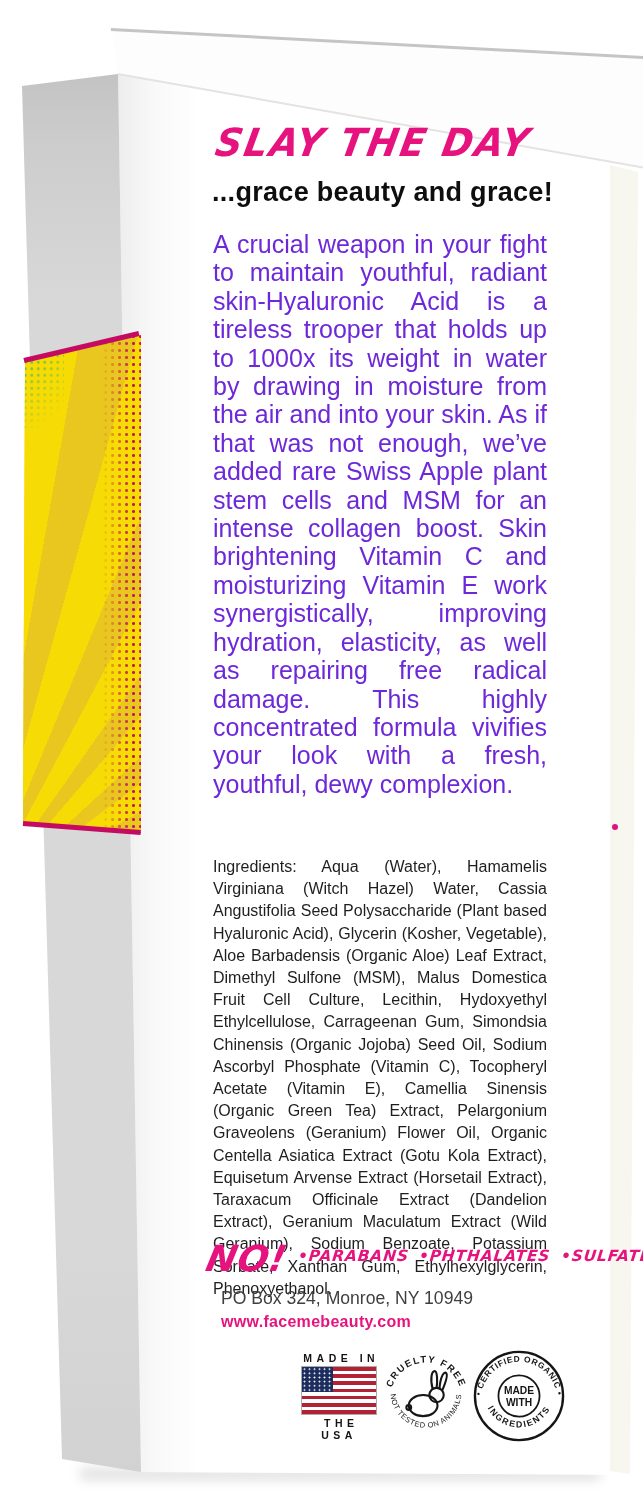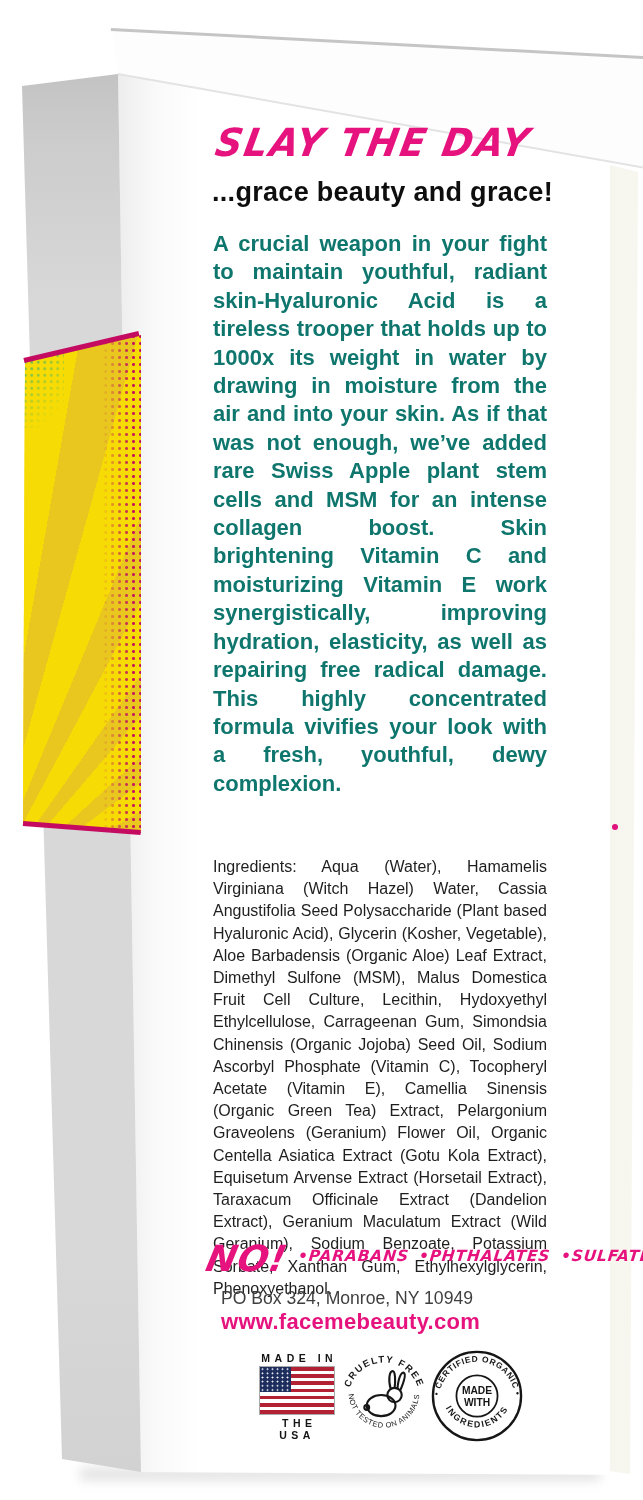--- a/index.html
+++ b/index.html
@@ -45,37 +45,37 @@
 
   
   .content { position:absolute; inset:0; z-index:10; color:#1e1e1e; }
   .script-head { position:absolute; left:212px; top:122px;
                  font-family:"DejaVu Sans", sans-serif; font-style:italic; font-weight:800;
                  font-size:37px; letter-spacing:2px; color:#e6137f;
                  transform:skewX(-10deg) scaleY(1.05); transform-origin:left bottom; }
   .sub-head { position:absolute; left:212px; top:177px; font-size:27px; font-weight:700;
               letter-spacing:.3px; color:#0e0e0e; }
   .body-par { position:absolute; left:213px; top:230px; width:334px;
-              font-size:22px; line-height:28.4px; text-align:justify; color:#0f766e;font-weight:bold; }
+              font-size:25px; line-height:28.4px; text-align:justify; color:#6d28d9; }
   .app-par { position:absolute; left:213px; top:754px; width:334px;
              font-size:14.7px; line-height:21.8px; text-align:justify; color:#1e1e1e; }
   .app-par strong { font-weight:700; }
   .ing-par { position:absolute; left:213px; top:856px; width:334px;
              font-size:16px; line-height:22.2px; text-align:justify; color:#1e1e1e; }
   .claims { position:absolute; left:207px; top:1238px; width:380px; white-space:nowrap; color:#e6137f; }
   .no-word { display:inline-block; font-family:"DejaVu Sans", sans-serif; font-style:italic;
              font-weight:900; font-size:36px; letter-spacing:1px; transform:skewX(-12deg); }
   .claim { display:inline-block; font-family:"DejaVu Sans", sans-serif; font-style:italic;
            font-weight:700; font-size:15.5px; letter-spacing:.8px; margin-left:6px;
            vertical-align:10px; transform:skewX(-6deg); }
   .mfg { position:absolute; left:221px; top:1288px; font-size:17.6px; line-height:21.5px; color:#3f3f3f; }
-  .website { color:#e6137f; font-weight:700; font-size:22px; letter-spacing:.3px; margin-top:1px; }
+  .website { color:#e6137f; font-weight:700; font-size:16px; letter-spacing:.3px; margin-top:1px; }
 
   .badges { position:absolute; left:214px; top:1346px; width:352px; height:100px;
-            display:flex; align-items:center; justify-content:center; }
+            display:flex; align-items:center; justify-content:flex-end; }
   .badge-flag { width:82px; text-align:center; color:#141414; }
   .flag-word { font-size:10.5px; font-weight:700; letter-spacing:4.5px; text-indent:4.5px; }
   .flag-graphic { width:74px; height:47px; margin:3px auto;
                   background:repeating-linear-gradient(180deg,#b22234 0 3.6px,#ffffff 3.6px 7.2px);
                   position:relative; outline:.5px solid #aaa; }
   .flag-canton { position:absolute; top:0; left:0; width:31px; height:25.2px;
                  background-color:#1c2d5e;
                  background-image:radial-gradient(#fff .9px, rgba(0,0,0,0) 1.1px);
                  background-size:5px 4.2px; }
   .badge-pao { position:relative; width:68px; height:86px; }

